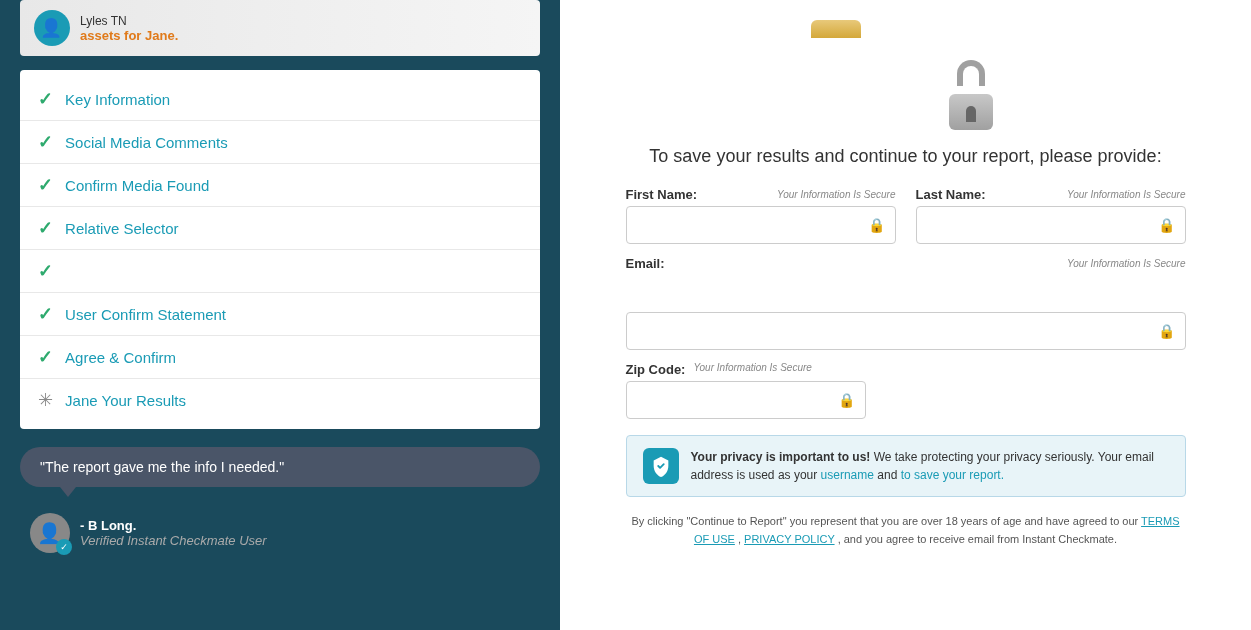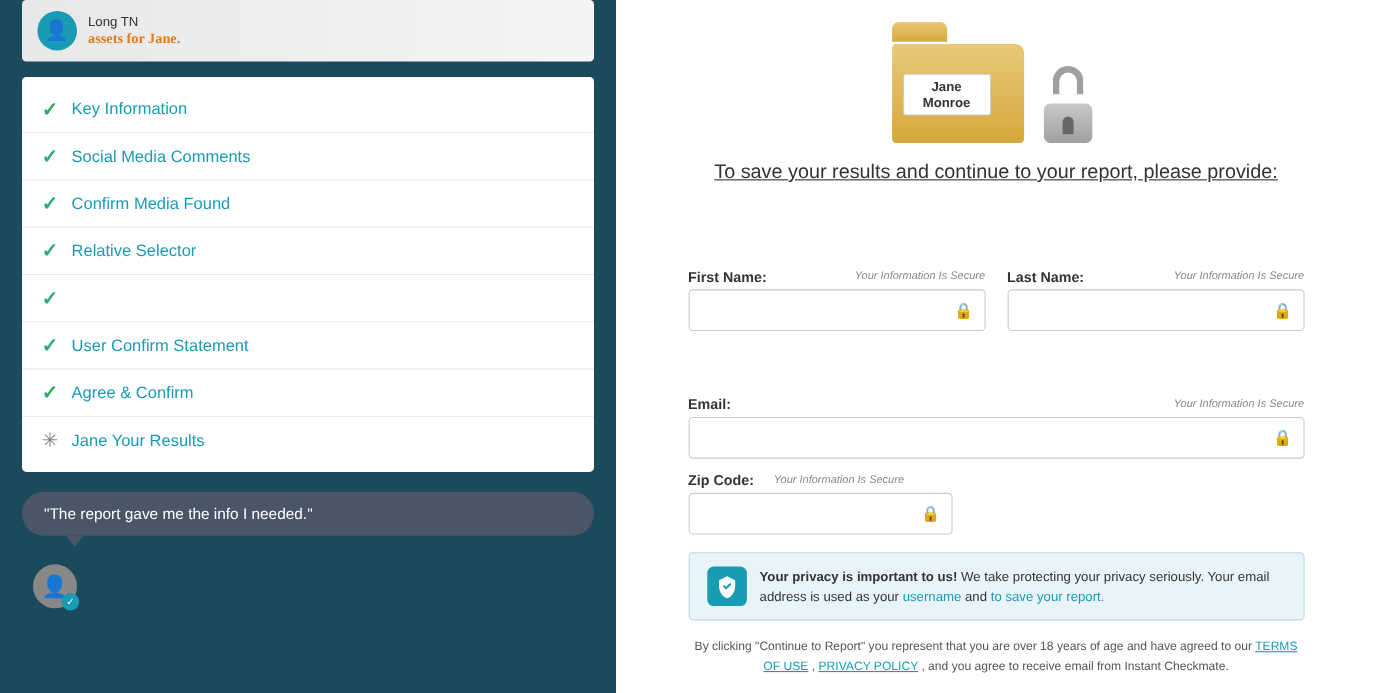--- a/index.html
+++ b/index.html
@@ -43,21 +43,20 @@
       font-size: 18px;
       flex-shrink: 0;
     }
     .top-banner-text {
       font-size: 13px;
       color: #555;
     }
     .top-banner-text span {
       color: #e07a1a;
       font-weight: bold;
-      font-family: Liberation Serif, serif;
     }
     .top-banner-name {
       color: #333;
       font-size: 12px;
     }
 
     .checklist-box {
       background: white;
       border-radius: 4px;
       padding: 8px 0;
@@ -240,44 +239,42 @@
       border-radius: 5px 5px 0 0;
       position: absolute;
       bottom: 8px;
       left: 17px;
     }
 
     .main-heading {
       font-size: 18px;
       color: #333;
       text-align: left;
-      margin-bottom: 30px;
+      margin-bottom: 20px;
       font-weight: normal;
-      text-decoration: underline;
     }
 
     .form-row {
       display: flex;
       gap: 20px;
       width: 100%;
       max-width: 560px;
       margin-bottom: 12px;
     }
     .form-group {
       flex: 1;
       display: flex;
       flex-direction: column;
     }
 
     .field-header {
       display: flex;
       justify-content: space-between;
       align-items: center;
       margin-bottom: 4px;
-      margin-top: 47px;
     }
     .field-label {
       font-size: 13px;
       color: #333;
       font-weight: bold;
     }
     .secure-text {
       font-size: 10px;
       color: #888;
       font-style: italic;
@@ -304,22 +301,22 @@
       font-size: 14px;
     }
 
     .zip-row {
       width: 100%;
       max-width: 560px;
       margin-bottom: 16px;
     }
     .zip-field-header {
       display: flex;
-      align-items: center;
-      gap: 18px;
+      align-items: flex-start;
+      gap: 8px;
       margin-bottom: 4px;
     }
     .zip-label {
       font-size: 13px;
       color: #333;
       font-weight: bold;
     }
     .zip-secure {
       font-size: 10px;
       color: #888;
@@ -381,21 +378,21 @@
     }
   </style>
 </head>
 <body>
 
 <div class="left-panel">
 
   <div class="top-banner">
     <div class="top-banner-icon">👤</div>
     <div>
-      <div class="top-banner-name">Long TN</div>
+      <div class="top-banner-name">Lyles TN</div>
       <div class="top-banner-text">
         <span>assets for Jane.</span>
       </div>
     </div>
   </div>
 
   <div class="checklist-box">
 
     <div class="checklist-item">
       <span class="check-icon">✓</span>
@@ -438,34 +435,33 @@
   </div>
 
   <div class="testimonial-bubble">
     <span>"The report gave me the info I needed."</span>
   </div>
   <div class="testimonial-author">
     <div class="author-avatar">
       👤
       <div class="author-badge">✓</div>
     </div>
+    <div class="author-text">
+      <strong>- B Long.</strong>
+      <em>Verified Instant Checkmate User</em>
+    </div>
   </div>
 
 </div>
 
 <div class="right-panel">
 
   <div class="folder-container">
     <div class="folder-img">
       <div class="folder-tab"></div>
-      <div class="folder-body">
-        <div class="folder-label">
-          Jane<br>Monroe
-        </div>
-      </div>
     </div>
     <div style="position:relative;width:60px;height:70px;">
       <div class="lock-shackle"></div>
       <div class="lock-body">
         <div class="lock-keyhole"></div>
       </div>
     </div>
   </div>
 
   <p class="main-heading">To save your results and continue to your report, please provide:</p>
@@ -487,21 +483,21 @@
         <span class="secure-text">Your Information Is Secure</span>
       </div>
       <div class="input-wrapper">
         <input type="text" class="form-input" style="">
         <span class="lock-icon-input">🔒</span>
       </div>
     </div>
   </div>
 
   <div class="form-row">
-    <div class="form-group" style="max-width:560px;width:100%;">
+    <div class="form-group" style="max-width:560px;width:100%;gap:37px;">
       <div class="field-header">
         <span class="field-label">Email:</span>
         <span class="secure-text">Your Information Is Secure</span>
       </div>
       <div class="input-wrapper">
         <input type="email" class="form-input" style="">
         <span class="lock-icon-input">🔒</span>
       </div>
     </div>
   </div>

